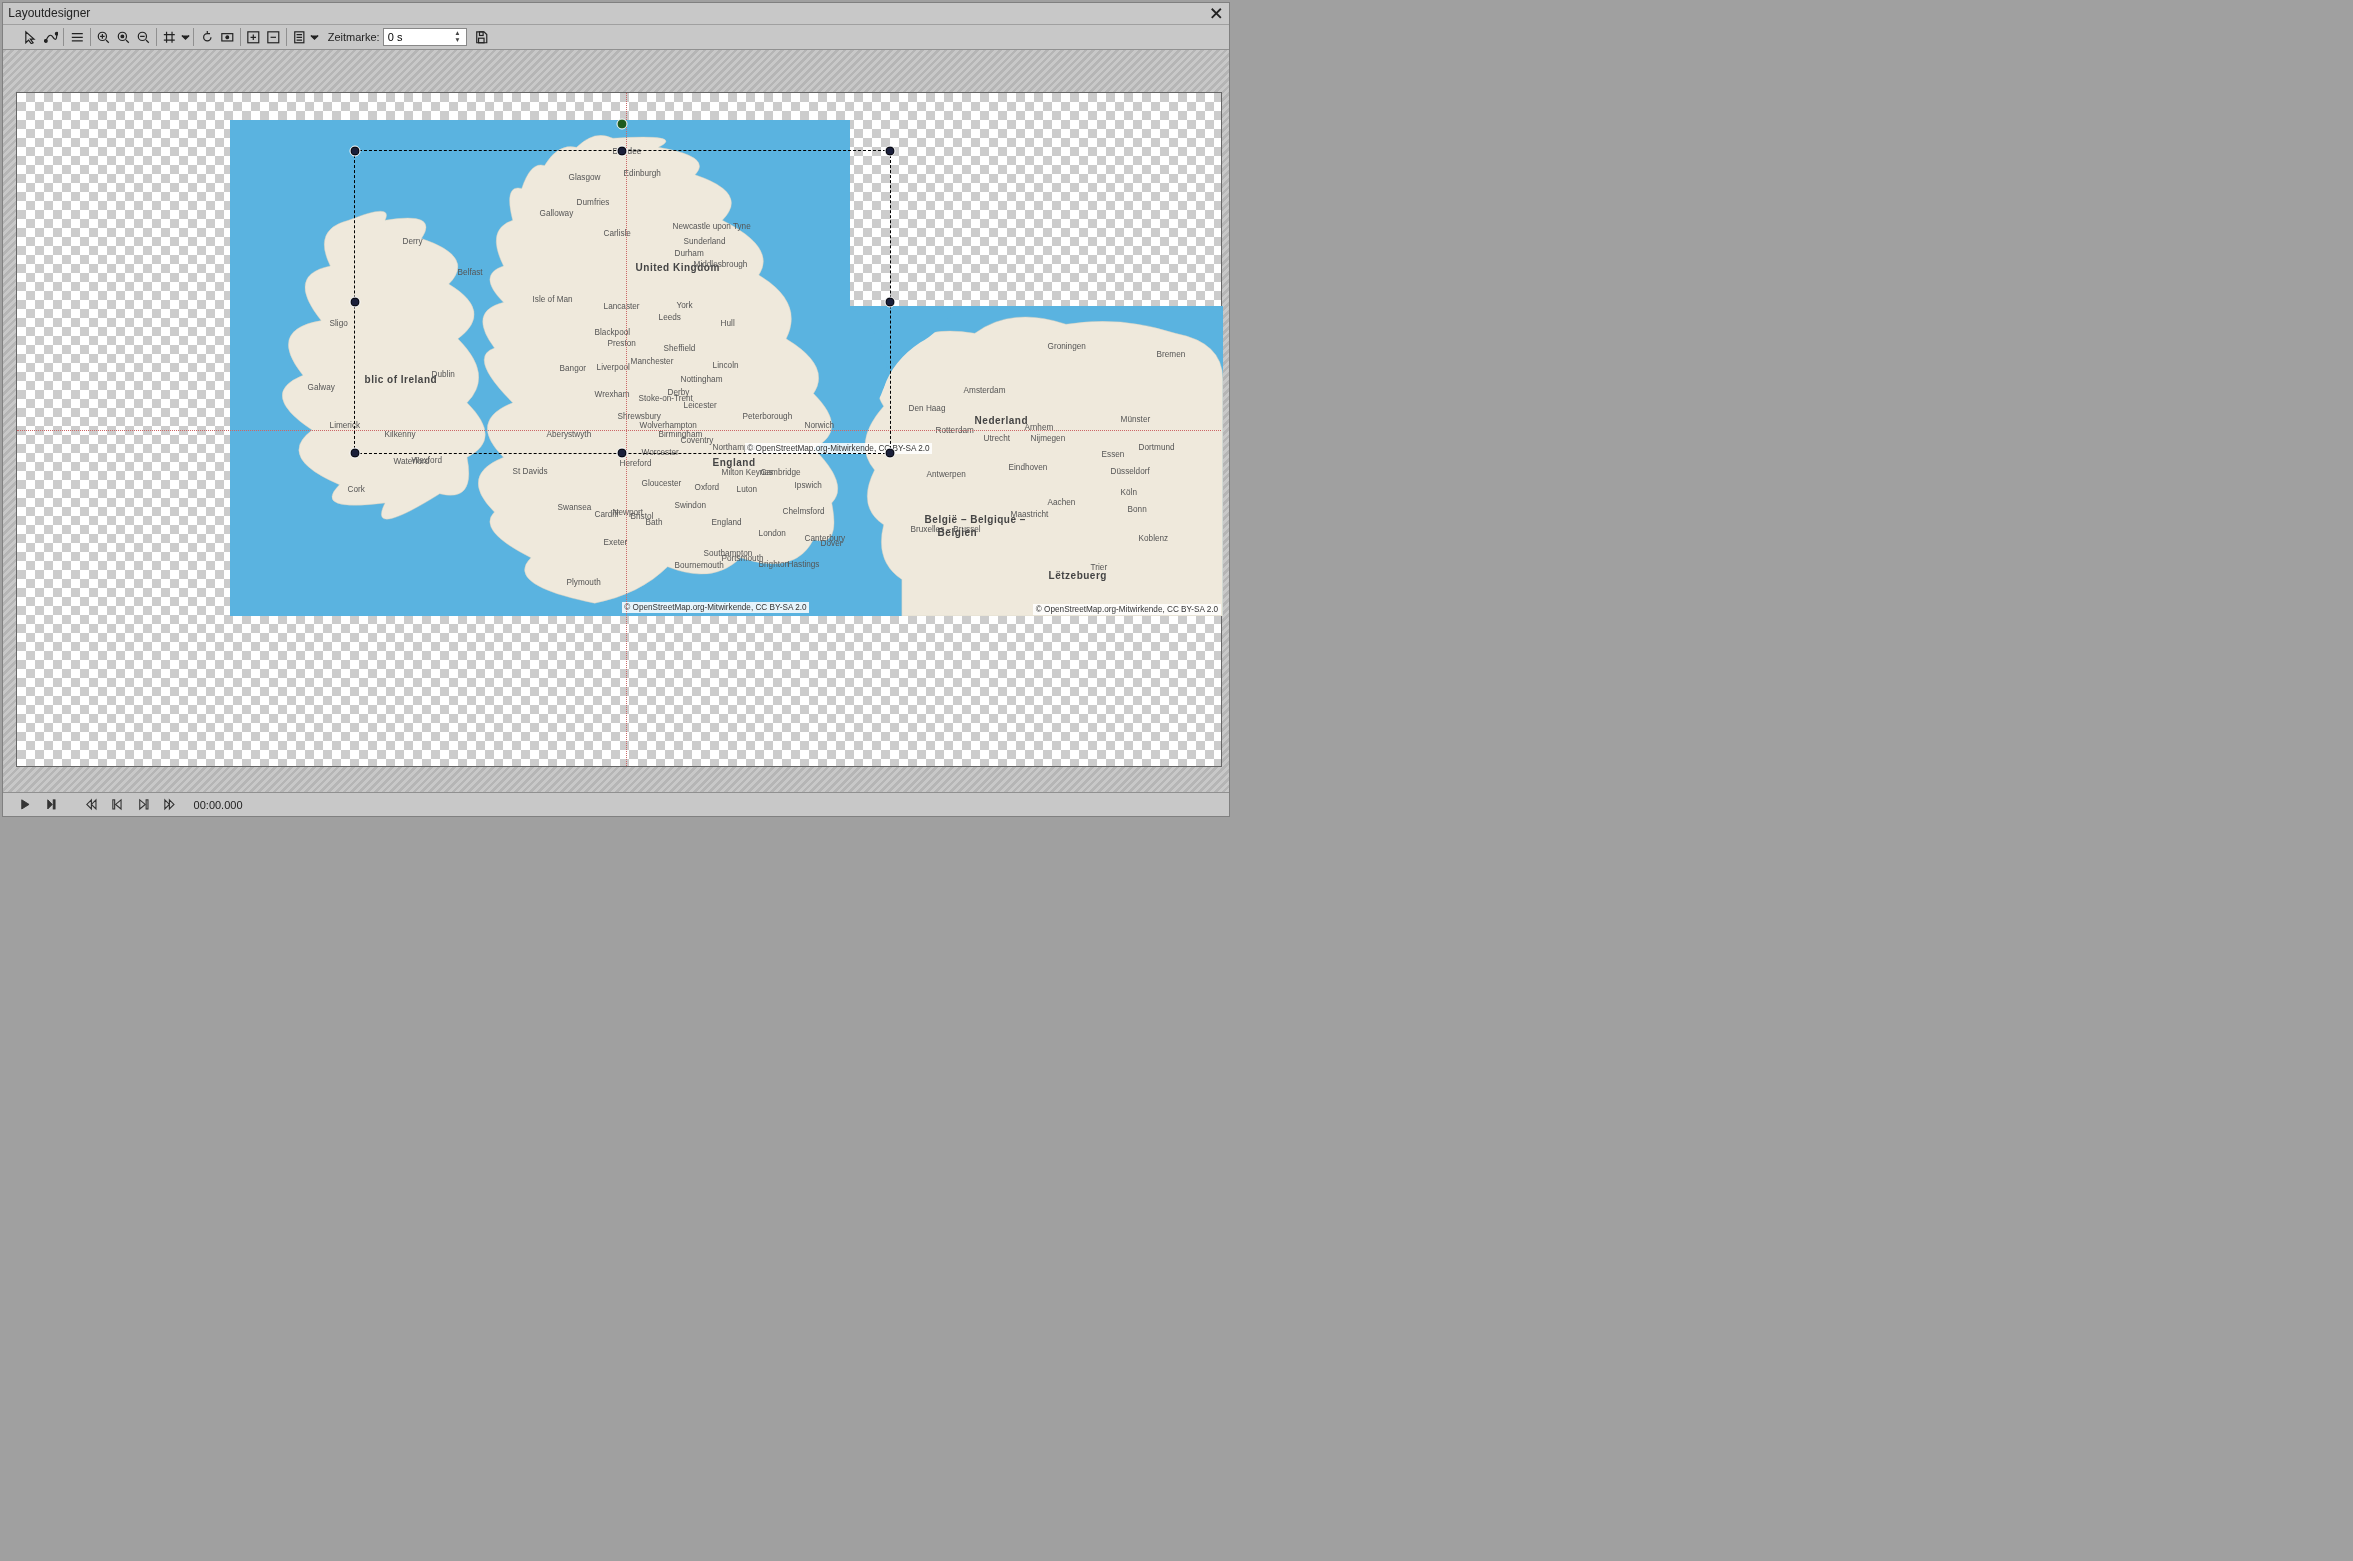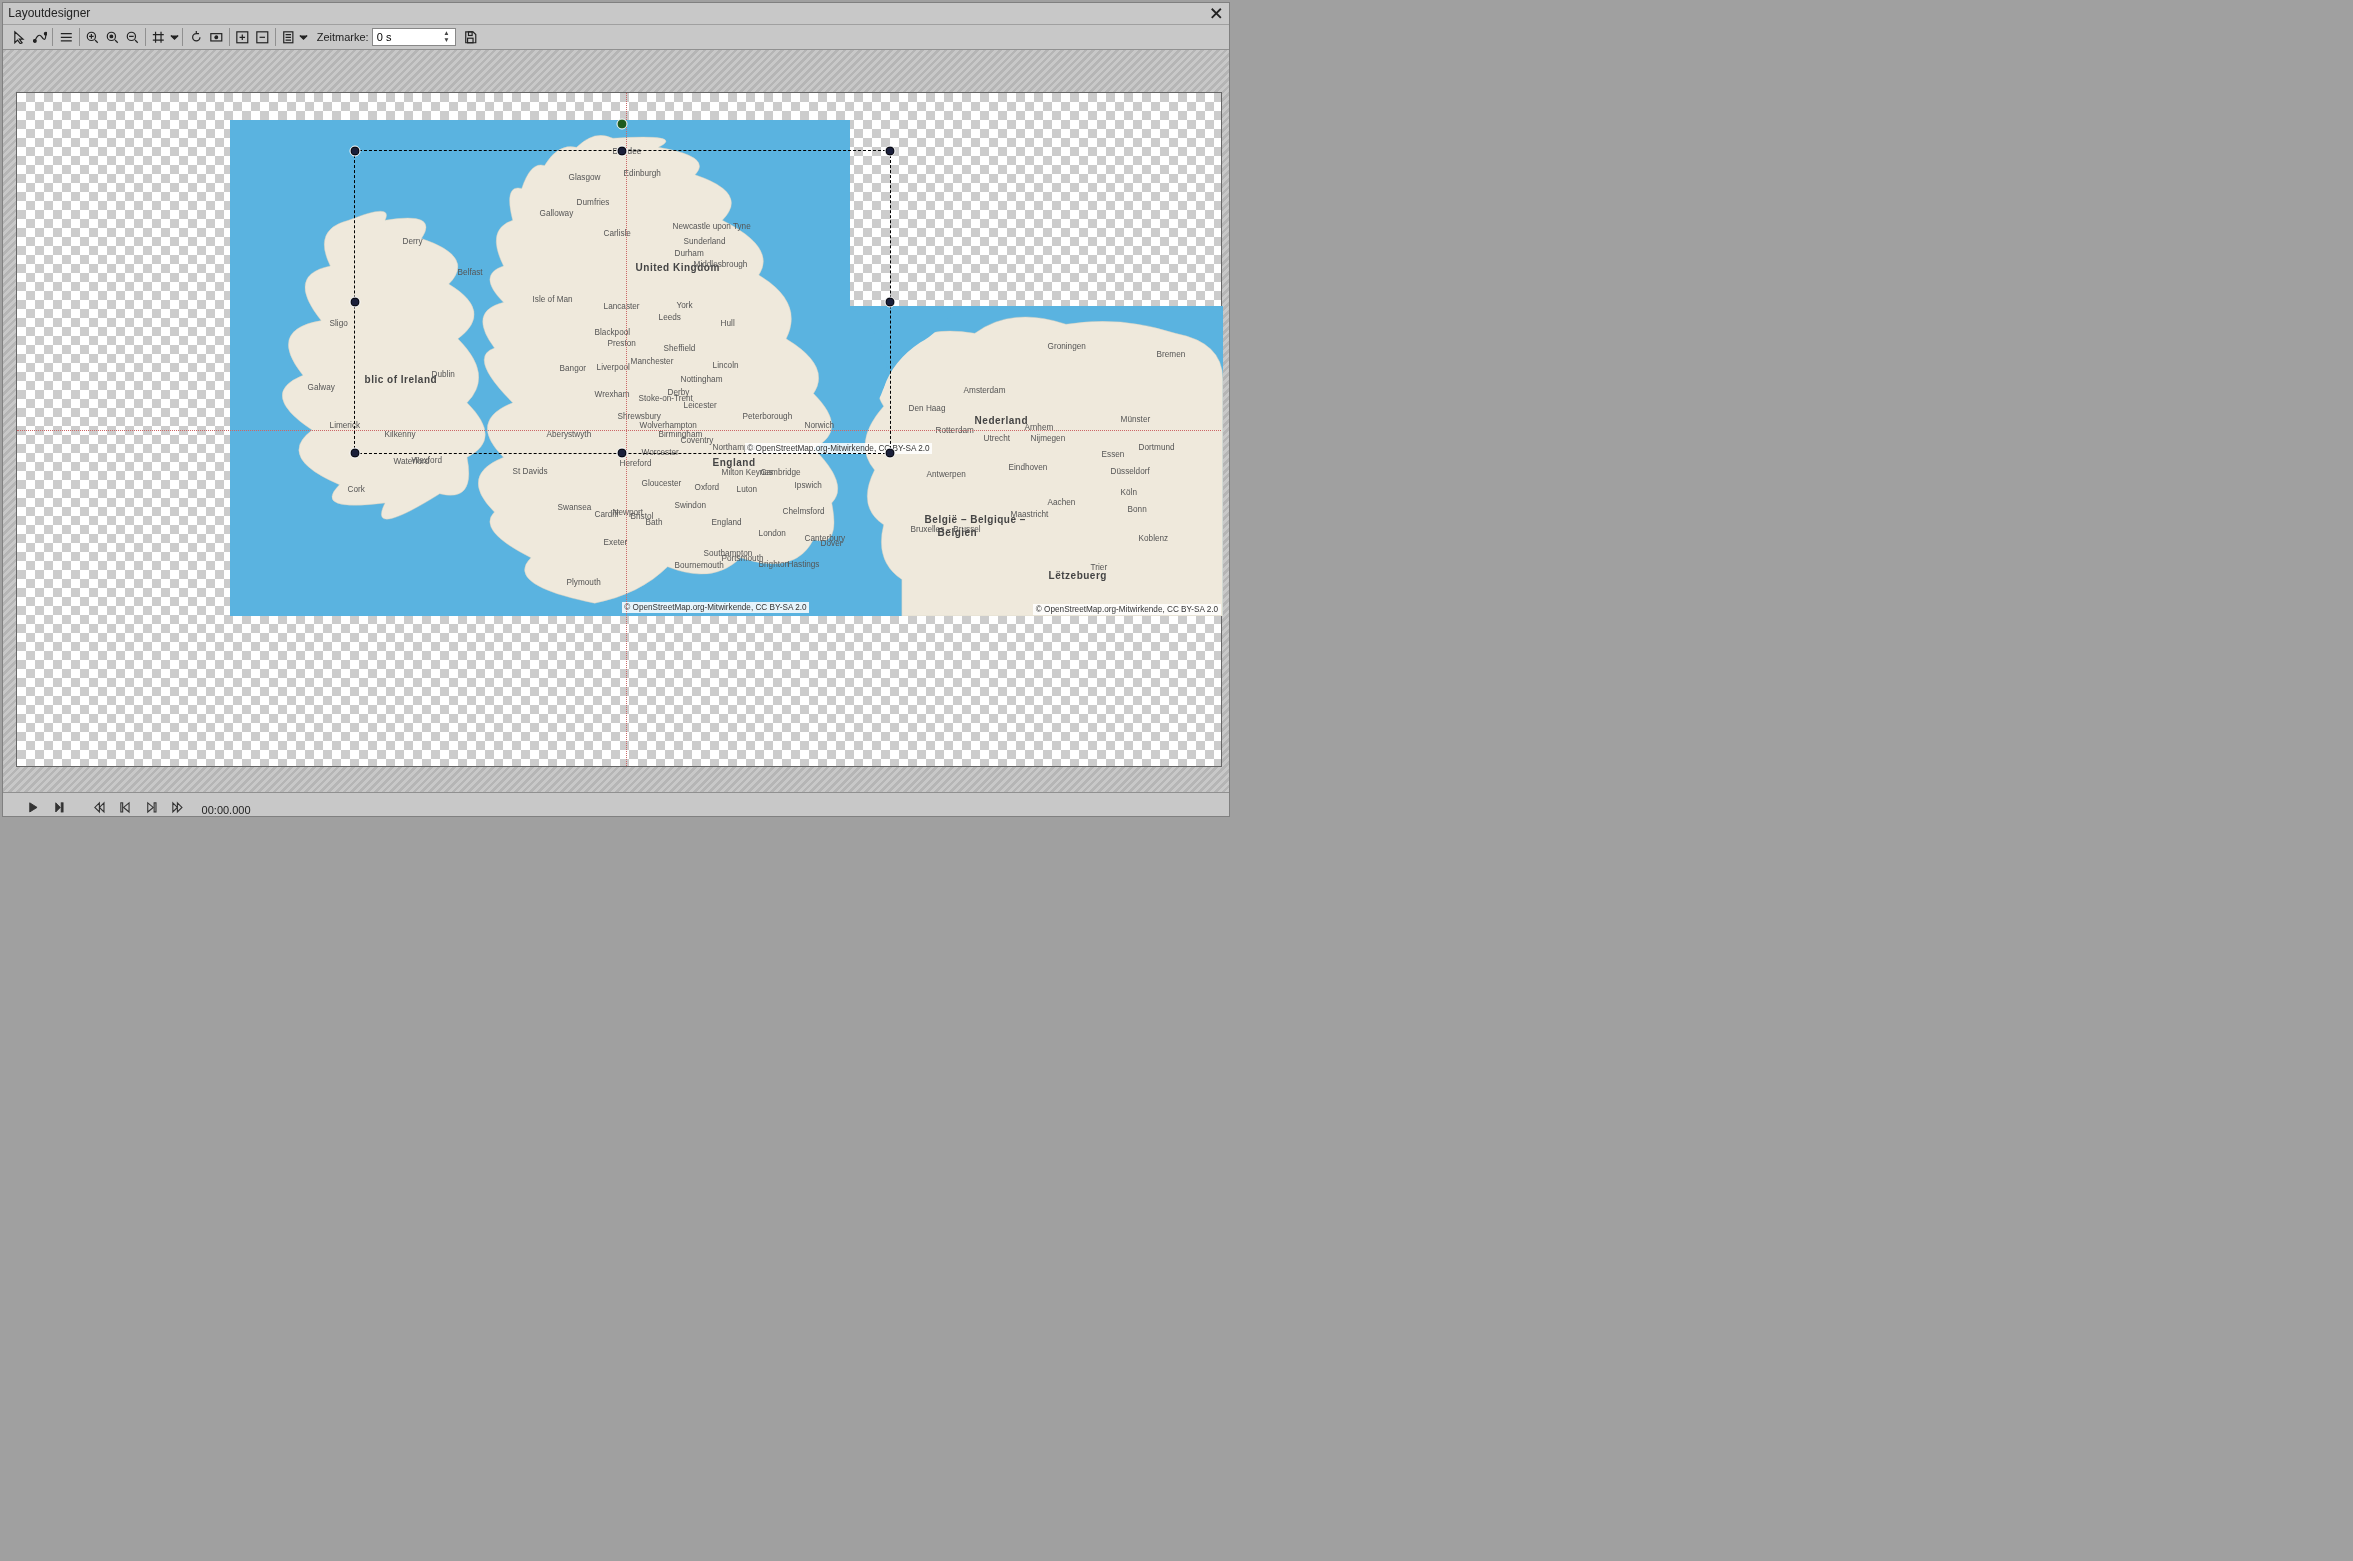--- a/index.html
+++ b/index.html
@@ -32,21 +32,21 @@
   width: 14.6px; height: 14.6px;
   display:flex;align-items:center;justify-content:center;
   font-size: 14.6px; color:#222; cursor:pointer;
 }
 .toolbar {
   height: 25.5px;
   background: #c8c8c8;
   border-bottom: 0.9px solid #909090;
   display:flex;
   align-items:center;
-  padding: 0 7px;
+  padding: 0 18px;
   gap: 0;
 }
 .toolbar .sep {
   width:0.9px; height:18px; background:#909090; margin: 0 2.7px;
 }
 .tbtn {
   width: 20px; height: 20px;
   display:flex;align-items:center;justify-content:center;
   cursor:pointer;
 }
@@ -139,22 +139,22 @@
   background:#1e5a1e;
   border:0.9px solid #fff;
   border-radius:50%;
   transform:translate(-50%,-50%);
 }
 
 .playbar {
   height:24px;
   background:#c8c8c8;
   border-top:0.9px solid #909090;
-  display:flex;align-items:flex-end;
-  padding:0 22px; gap:8px;
+  display:flex;align-items:center;
+  padding:0 14px; gap:8px;
 }
 .pbtn {
   width:18px;height:18px;
   display:flex;align-items:center;justify-content:center;
   cursor:pointer;
 }
 .pbtn svg { width:12.8px;height:12.8px; fill:#333; stroke:#333; }
 .playbar .tc { font-size:11px; color:#222; margin-left:7.3px; }
 
 

